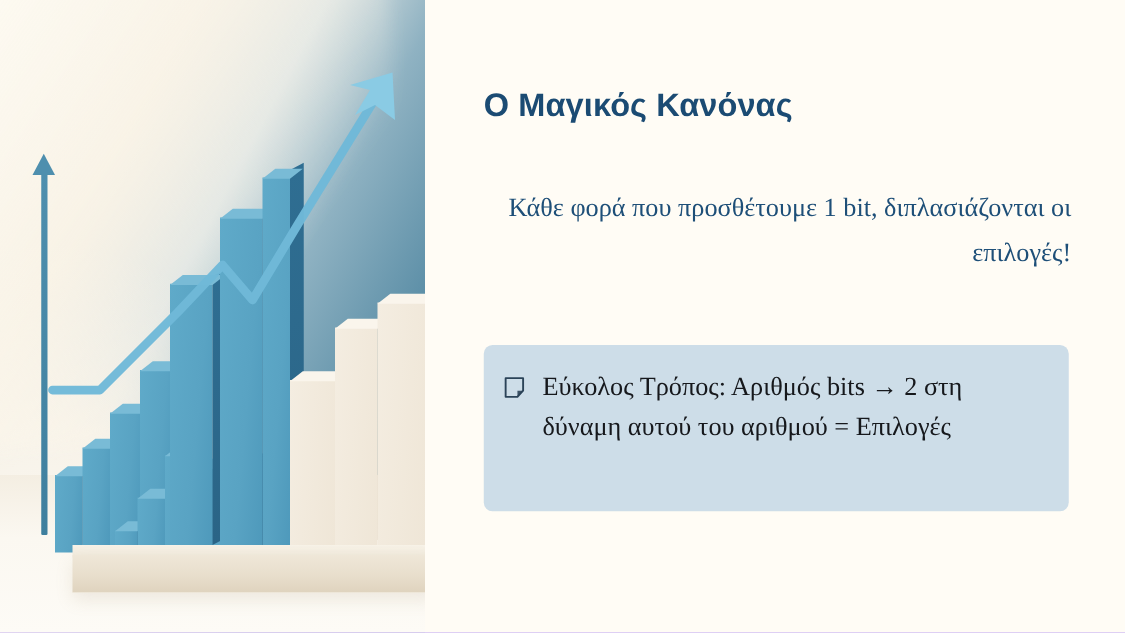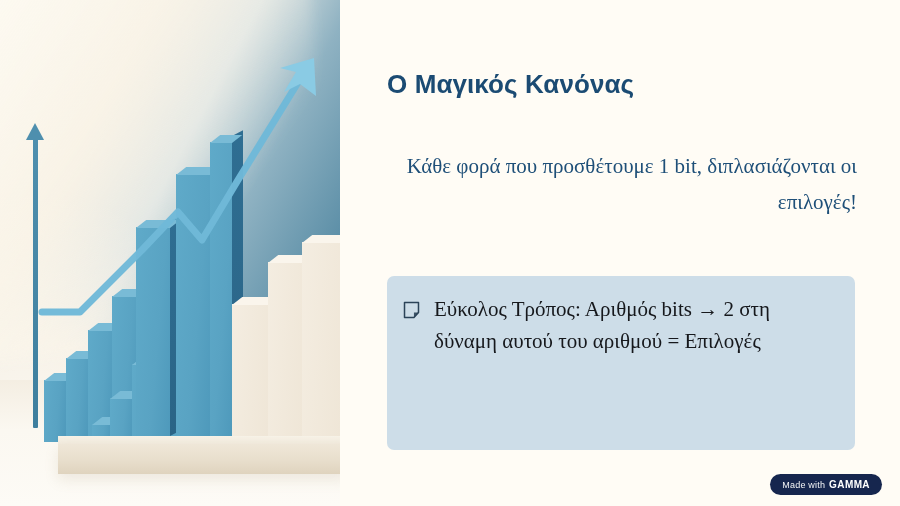--- a/index.html
+++ b/index.html
@@ -155,21 +155,21 @@
     font-size: 21px;
     line-height: 1.72;
     color: #1E4F78;
     text-align: right;
   }
   .callout {
     position: absolute;
     left: 47px;
     top: 276px;
     width: 468px;
-    height: 174px;
+    height: 133px;
     background: #CDDDE8;
     border-radius: 7px;
     box-sizing: border-box;
     padding: 18px 36px 18px 16px;
     display: flex;
     align-items: flex-start;
     gap: 14px;
   }
   .note-icon {
     flex: 0 0 auto;
@@ -316,19 +316,15 @@
     <div class="callout">
       <span class="note-icon">
         <svg viewBox="0 0 18 19" width="17" height="18">
           <path d="M1.6 1.6 H16.4 V12.2 L11.6 17.4 H1.6 Z" fill="none" stroke="#2B4358" stroke-width="1.6" stroke-linejoin="round"></path>
           <path d="M16.4 12.2 H11.6 V17.4 Z" fill="#2B4358" opacity="0.9"></path>
         </svg>
       </span>
       <span class="callout-text">Εύκολος Τρόπος: Αριθμός bits → 2 στη δύναμη αυτού του αριθμού = Επιλογές</span>
     </div>
 
-    <div class="gamma-badge">
-      <span class="gamma-made">Made with</span>
-      <span class="gamma-word">GAMMA</span>
-    </div>
 
   </div>
 </div>
 
 </body></html>

